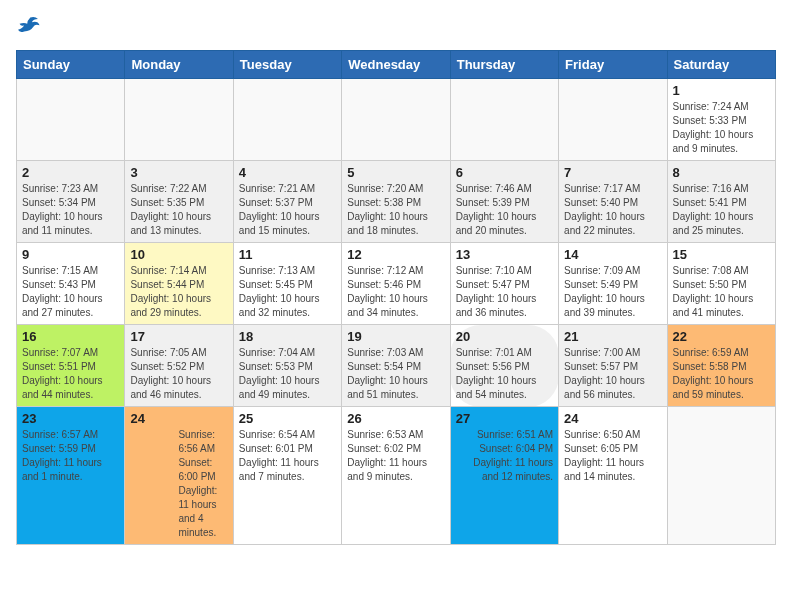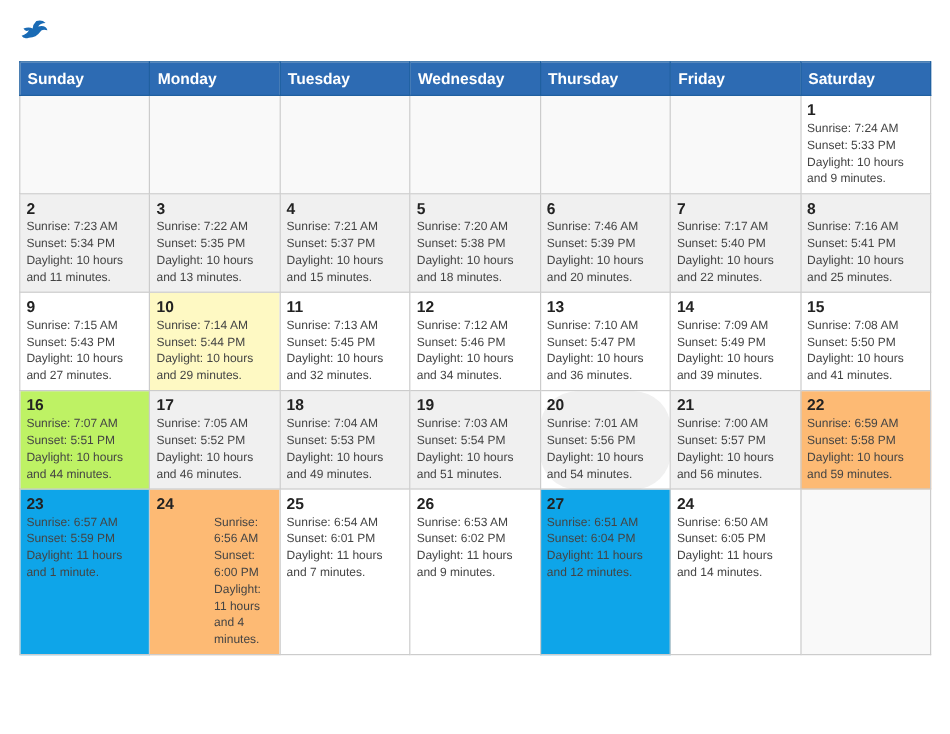--- a/index.html
+++ b/index.html
@@ -296,21 +296,21 @@
 Daylight: 11 hours and 7 minutes.</div>
         </td>
         <td style="background-color: rgb(255, 255, 255);">
           <span class="day-number">26</span>
           <div class="day-info" style="white-space: pre-line;">Sunrise: 6:53 AM
 Sunset: 6:02 PM
 Daylight: 11 hours and 9 minutes.</div>
         </td>
         <td style="background-color: #0ea5e9;">
           <span class="day-number">27</span>
-          <div class="day-info" style="white-space: pre-line;">Sunrise: 6:51 AM
+          <div class="day-info" style="white-space: pre-line; text-align: right;">Sunrise: 6:51 AM
 Sunset: 6:04 PM
 Daylight: 11 hours and 12 minutes.</div>
         </td>
         <td style="background-color: rgb(255, 255, 255);">
           <span class="day-number">24</span>
           <div class="day-info" style="white-space: pre-line;">Sunrise: 6:50 AM
 Sunset: 6:05 PM
 Daylight: 11 hours and 14 minutes.</div>
         </td>
         <td class="empty" style="background-color: rgb(249, 249, 249);"></td>

